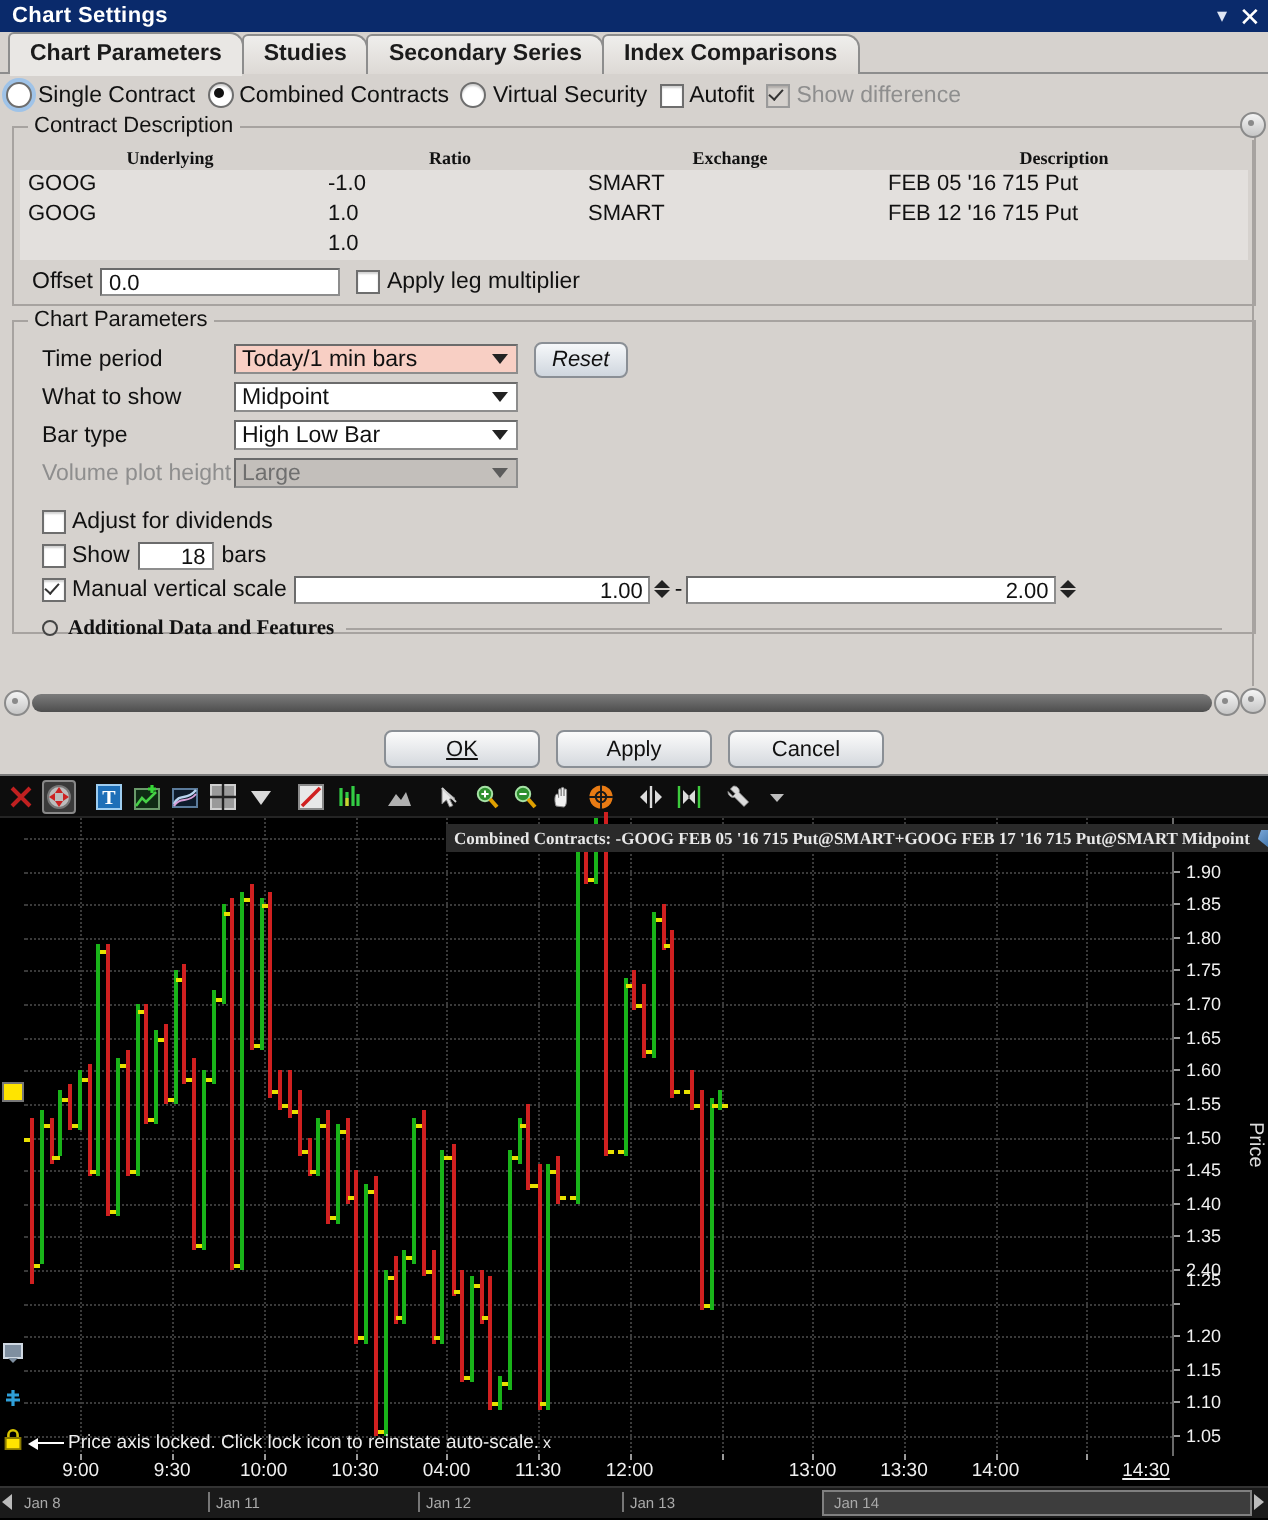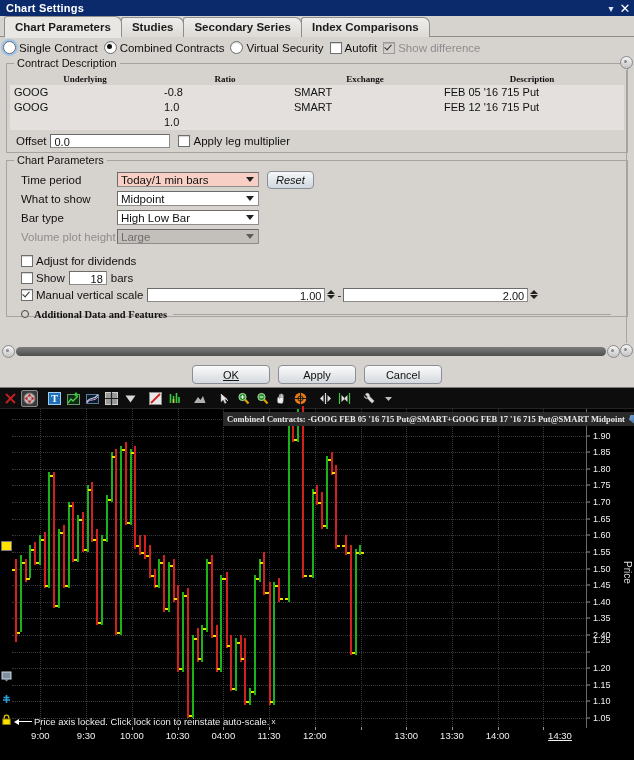--- a/index.html
+++ b/index.html
@@ -375,21 +375,21 @@
     <div id="contract-table">
       <div class="ct-head">
         <span class="c-und">Underlying</span>
         <span class="c-rat">Ratio</span>
         <span class="c-exc">Exchange</span>
         <span class="c-des">Description</span>
       </div>
       <div class="ct-body">
         <div class="ct-row">
           <span class="c-und">GOOG</span>
-          <span class="c-rat">-0.8</span>
+          <span class="c-rat">-1.0</span>
           <span class="c-exc">SMART</span>
           <span class="c-des">FEB 05 '16 715 Put</span>
         </div>
         <div class="ct-row">
           <span class="c-und">GOOG</span>
           <span class="c-rat">1.0</span>
           <span class="c-exc">SMART</span>
           <span class="c-des">FEB 12 '16 715 Put</span>
         </div>
         <div class="ct-row">
@@ -945,21 +945,21 @@
         <div class="xl" style="left: 302.779px;">12:00</div>
         <div class="xtk" style="left: 348.516px;"></div>
         <div class="xl" style="left: 348.516px; margin-top: 48px;">12:30</div>
         <div class="xtk" style="left: 394.253px;"></div>
         <div class="xl" style="left: 394.253px;">13:00</div>
         <div class="xtk" style="left: 439.99px;"></div>
         <div class="xl" style="left: 439.99px;">13:30</div>
         <div class="xtk" style="left: 485.727px;"></div>
         <div class="xl" style="left: 485.727px;">14:00</div>
         <div class="xtk" style="left: 531.465px;"></div>
-        <div class="xl" style="left: 548px; text-decoration: underline;">14:30</div>
+        <div class="xl" style="left: 561px; text-decoration: underline;">14:30</div>
       </div>
 
     <div id="yellow-marker" style="top:132px;"></div>
     <span class="side-ico" style="top:262px;">
       <svg width="11" height="11" viewBox="0 0 11 11">
           <rect x="1" y="1" width="9" height="7" fill="#7f8fa0" stroke="#cfd8e2"></rect>
           <path d="M3 8 L5.5 10.5 L8 8 Z" fill="#7f8fa0"></path>
         </svg>
     </span>
     <span class="side-ico" style="top:285px;">
@@ -973,14 +973,28 @@
           <rect x="1.8" y="5" width="7.4" height="5.6" fill="#ffe400" stroke="#8a7a00"></rect>
         </svg>
     </span>
 
     <div id="locked-msg">
       <span class="arrowline"></span>
       <span>Price axis locked. Click lock icon to reinstate auto-scale.</span>
       <span class="xmark">x</span>
     </div>
 
+    <div id="datebar">
+      <span class="leftarr"></span>
+      <span class="rightarr"></span>
+    <div class="dlabel" style="left: 12px;">Jan 8</div>
+        <div class="dsep" style="left: 104px;"></div>
+        <div class="dlabel" style="left: 108px;">Jan 11</div>
+        <div class="dsep" style="left: 209px;"></div>
+        <div class="dlabel" style="left: 213px;">Jan 12</div>
+        <div class="dsep" style="left: 311px;"></div>
+        <div class="dlabel" style="left: 315px;">Jan 13</div>
+        <div class="dsep" style="left: 413px;"></div>
+        <div class="dsel" style="left: 411px; width: 215px;"></div>
+        <div class="dlabel" style="left: 417px;">Jan 14</div>
+      </div>
   </div>
 </div>
 
 </body></html>

